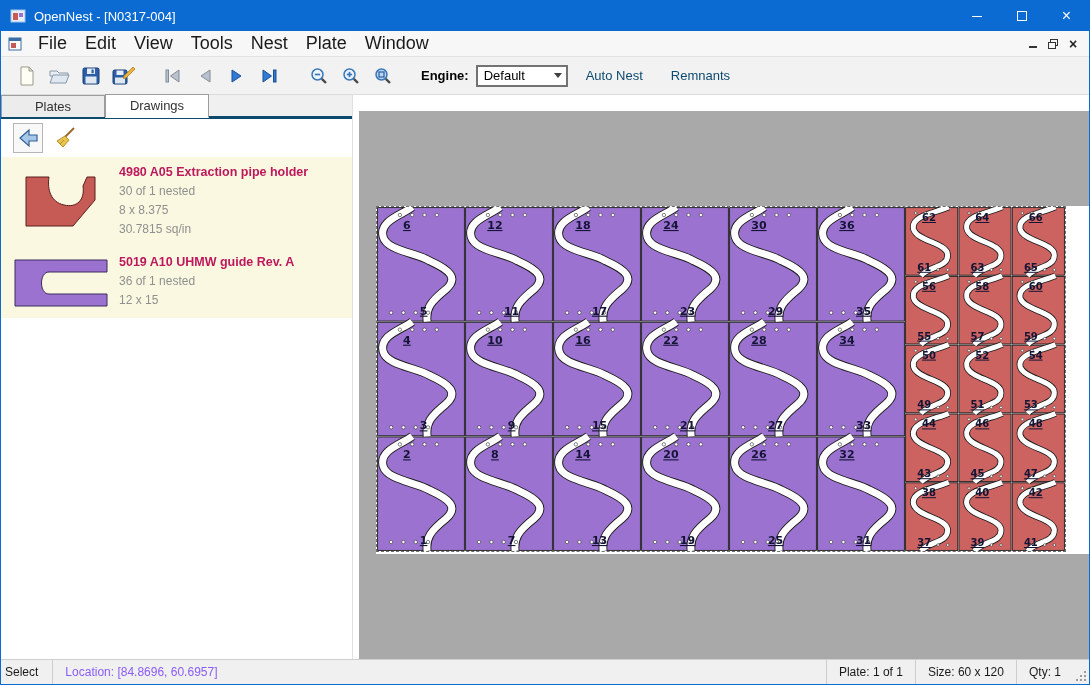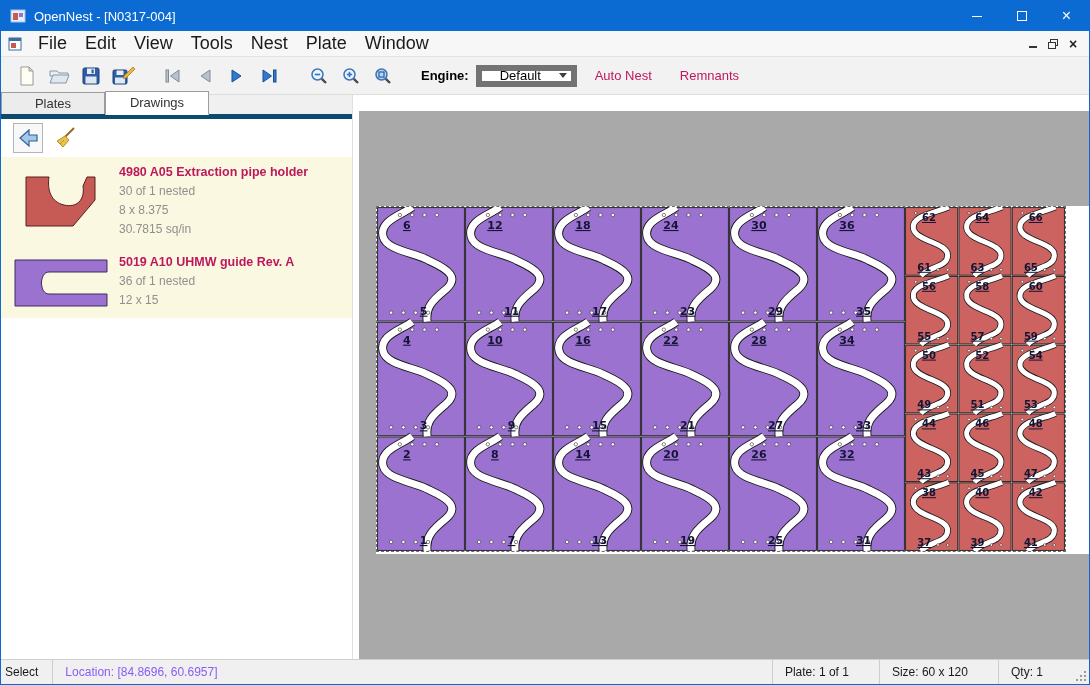--- a/index.html
+++ b/index.html
@@ -26,30 +26,30 @@
   .mdi-controls { margin-left:auto; display:flex; align-items:center; margin-right:6px; }
   .mdi-btn { width:20px; height:18px; display:flex; align-items:center; justify-content:center; }
   .mdi-min { width:8px; height:2px; background:#333; margin-top:6px; }
   .mdi-x { font-size:14px; font-weight:bold; color:#222; line-height:14px; }
 
   
   .toolbar { height:38px; background:#f2f2f2; border-bottom:1px solid #dcdcdc; display:flex; align-items:center; padding-left:10px; flex:0 0 38px; }
   .tbtn { width:32px; height:30px; display:flex; align-items:center; justify-content:center; border-radius:2px; }
   .tgap { width:18px; }
   .engine-label { font-size:13px; font-weight:bold; margin:0 7px 0 22px; }
-  .combo { width:101px; height:22px; background:#fff; border:6px solid #737373; display:flex; align-items:center; font-size:13px; padding-left:18px; position:relative; }
+  .combo { width:92px; height:22px; background:#fff; border:2px solid #737373; display:flex; align-items:center; font-size:13px; padding-left:6px; position:relative; }
   .combo-arrow { margin-left:auto; width:16px; height:100%; display:flex; align-items:center; justify-content:center; }
   .combo-arrow:before { content:""; border-left:4px solid transparent; border-right:4px solid transparent; border-top:5px solid #404040; }
-  .tool-text { font-size:13px; color:#be185d; padding:6px 10px; margin-left:8px; }
+  .tool-text { font-size:13px; color:#0c4a6e; padding:6px 10px; margin-left:8px; }
 
   
   .content { flex:1 1 auto; display:flex; min-height:0; }
 
   .left-panel { width:352px; flex:0 0 352px; background:#fff; display:flex; flex-direction:column; border-right:1px solid #e0e0e0; }
-  .tabs { height:24px; background:#f0f0f0; display:flex; align-items:flex-end; border-bottom:5px solid #0c4a6e; }
+  .tabs { height:24px; background:#f0f0f0; display:flex; align-items:center; border-bottom:3px solid #0c4a6e; }
   .tab { font-size:13px; padding:3px 0 4px 0; width:104px; text-align:center; border:1px solid #9c9c9c; border-bottom:none; background:#ececec; color:#333; height:22px; }
   .tab.active { background:#fff; height:24px; margin-bottom:-1px; border-bottom:1px solid #fff; }
   .panel-toolbar { height:38px; display:flex; align-items:center; padding-left:12px; background:#fff; }
   .pbtn { width:30px; height:30px; display:flex; align-items:center; justify-content:center; margin-right:8px; }
   .pbtn.boxed { border:1px solid #b5b5b5; background:#f8f8f8; }
 
   .drawing-list { flex:1 1 auto; background:#fff; overflow:hidden; }
   .drawing-item { display:flex; align-items:center; background:#fbf8e1; padding:8px 6px 8px 8px; }
   .thumb { width:104px; flex:0 0 104px; display:flex; align-items:center; justify-content:center; }
   .meta { flex:1; padding-left:6px; }
@@ -64,21 +64,21 @@
 
   .pn { font-family:"DejaVu Sans", sans-serif; font-weight:bold; font-size:11px; fill:#141436; text-decoration:underline; }
   .pn-s { font-size:10px; }
 
   
   .statusbar { height:25px; flex:0 0 25px; background:#f0f0f0; border-top:1px solid #cfcfcf; display:flex; align-items:center; font-size:12px; color:#1a1a1a; }
   .sb-left { display:flex; align-items:center; height:100%; }
   .sb-mode { padding:0 14px 0 4px; }
   .sb-sep { width:1px; height:100%; background:#cdcdcd; }
   .sb-loc { padding:0 12px; color:#8b5cf6; }
-  .sb-right { margin-left:auto; display:flex; align-items:center; height:100%;gap:18px; }
+  .sb-right { margin-left:auto; display:flex; align-items:center; height:100%; }
   .sb-seg { padding:0 12px; border-left:1px solid #cdcdcd; height:100%; display:flex; align-items:center; }
   .sb-gpu { color:#00a300; }
   .sb-grip { width:16px; height:100%; display:flex; align-items:flex-end; justify-content:flex-end; padding:0 2px 2px 0; }
 </style>
 </head>
 <body>
 
 <div class="window">
 
   <div class="titlebar">

